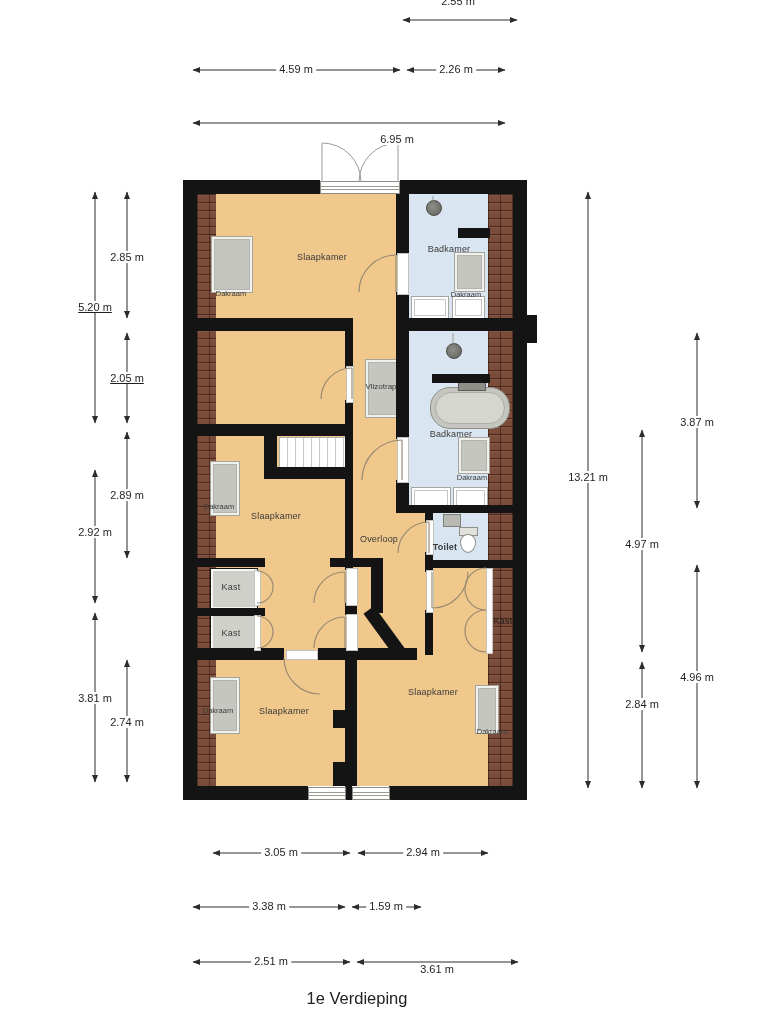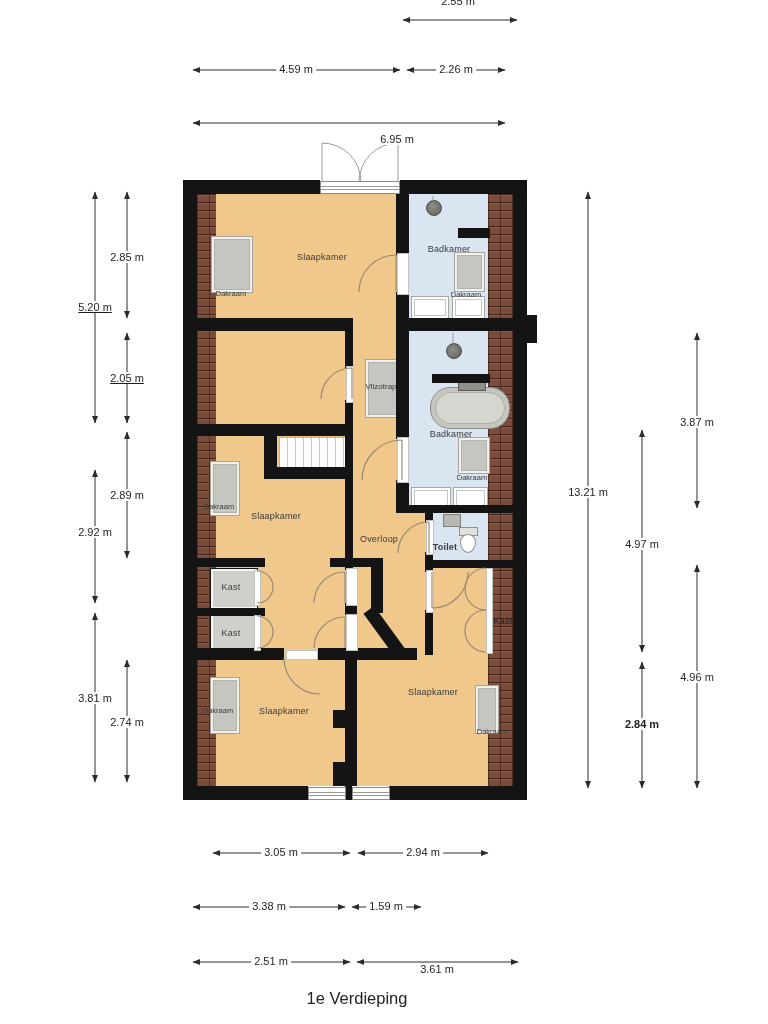--- a/index.html
+++ b/index.html
@@ -224,25 +224,25 @@
   <div class="dim" style="left:296px;top:69px;">4.59 m</div>
   <div class="dim" style="left:456px;top:69px;">2.26 m</div>
   <div class="dim" style="left:349px;top:139px;margin-left:48px;">6.95 m</div>
   <div class="dim" style="left:127px;top:257px;">2.85 m</div>
   <div class="dim" style="left:95px;top:307px;text-decoration:underline;">5.20 m</div>
   <div class="dim" style="left:127px;top:378px;text-decoration:underline;">2.05 m</div>
   <div class="dim" style="left:127px;top:495px;text-align:center;">2.89 m</div>
   <div class="dim" style="left:95px;top:532px;">2.92 m</div>
   <div class="dim" style="left:95px;top:698px;">3.81 m</div>
   <div class="dim" style="left:127px;top:722px;">2.74 m</div>
-  <div class="dim" style="left:588px;top:492px;">13.21 m</div>
+  <div class="dim" style="left:588px;top:477px;">13.21 m</div>
   <div class="dim" style="left:697px;top:422px;">3.87 m</div>
   <div class="dim" style="left:642px;top:544px;">4.97 m</div>
   <div class="dim" style="left:697px;top:677px;">4.96 m</div>
-  <div class="dim" style="left:642px;top:724px;font-weight:bold;">2.84 m</div>
+  <div class="dim" style="left:642px;top:704px;">2.84 m</div>
   <div class="dim" style="left:281px;top:852px;">3.05 m</div>
   <div class="dim" style="left:423px;top:852px;">2.94 m</div>
   <div class="dim" style="left:269px;top:906px;">3.38 m</div>
   <div class="dim" style="left:386px;top:906px;">1.59 m</div>
   <div class="dim" style="left:271px;top:961px;">2.51 m</div>
   <div class="dim" style="left:437px;top:961px;margin-top:8px;">3.61 m</div>
 
   <div class="title" style="left:357px;top:998px;">1e Verdieping</div>
 
 </div>

